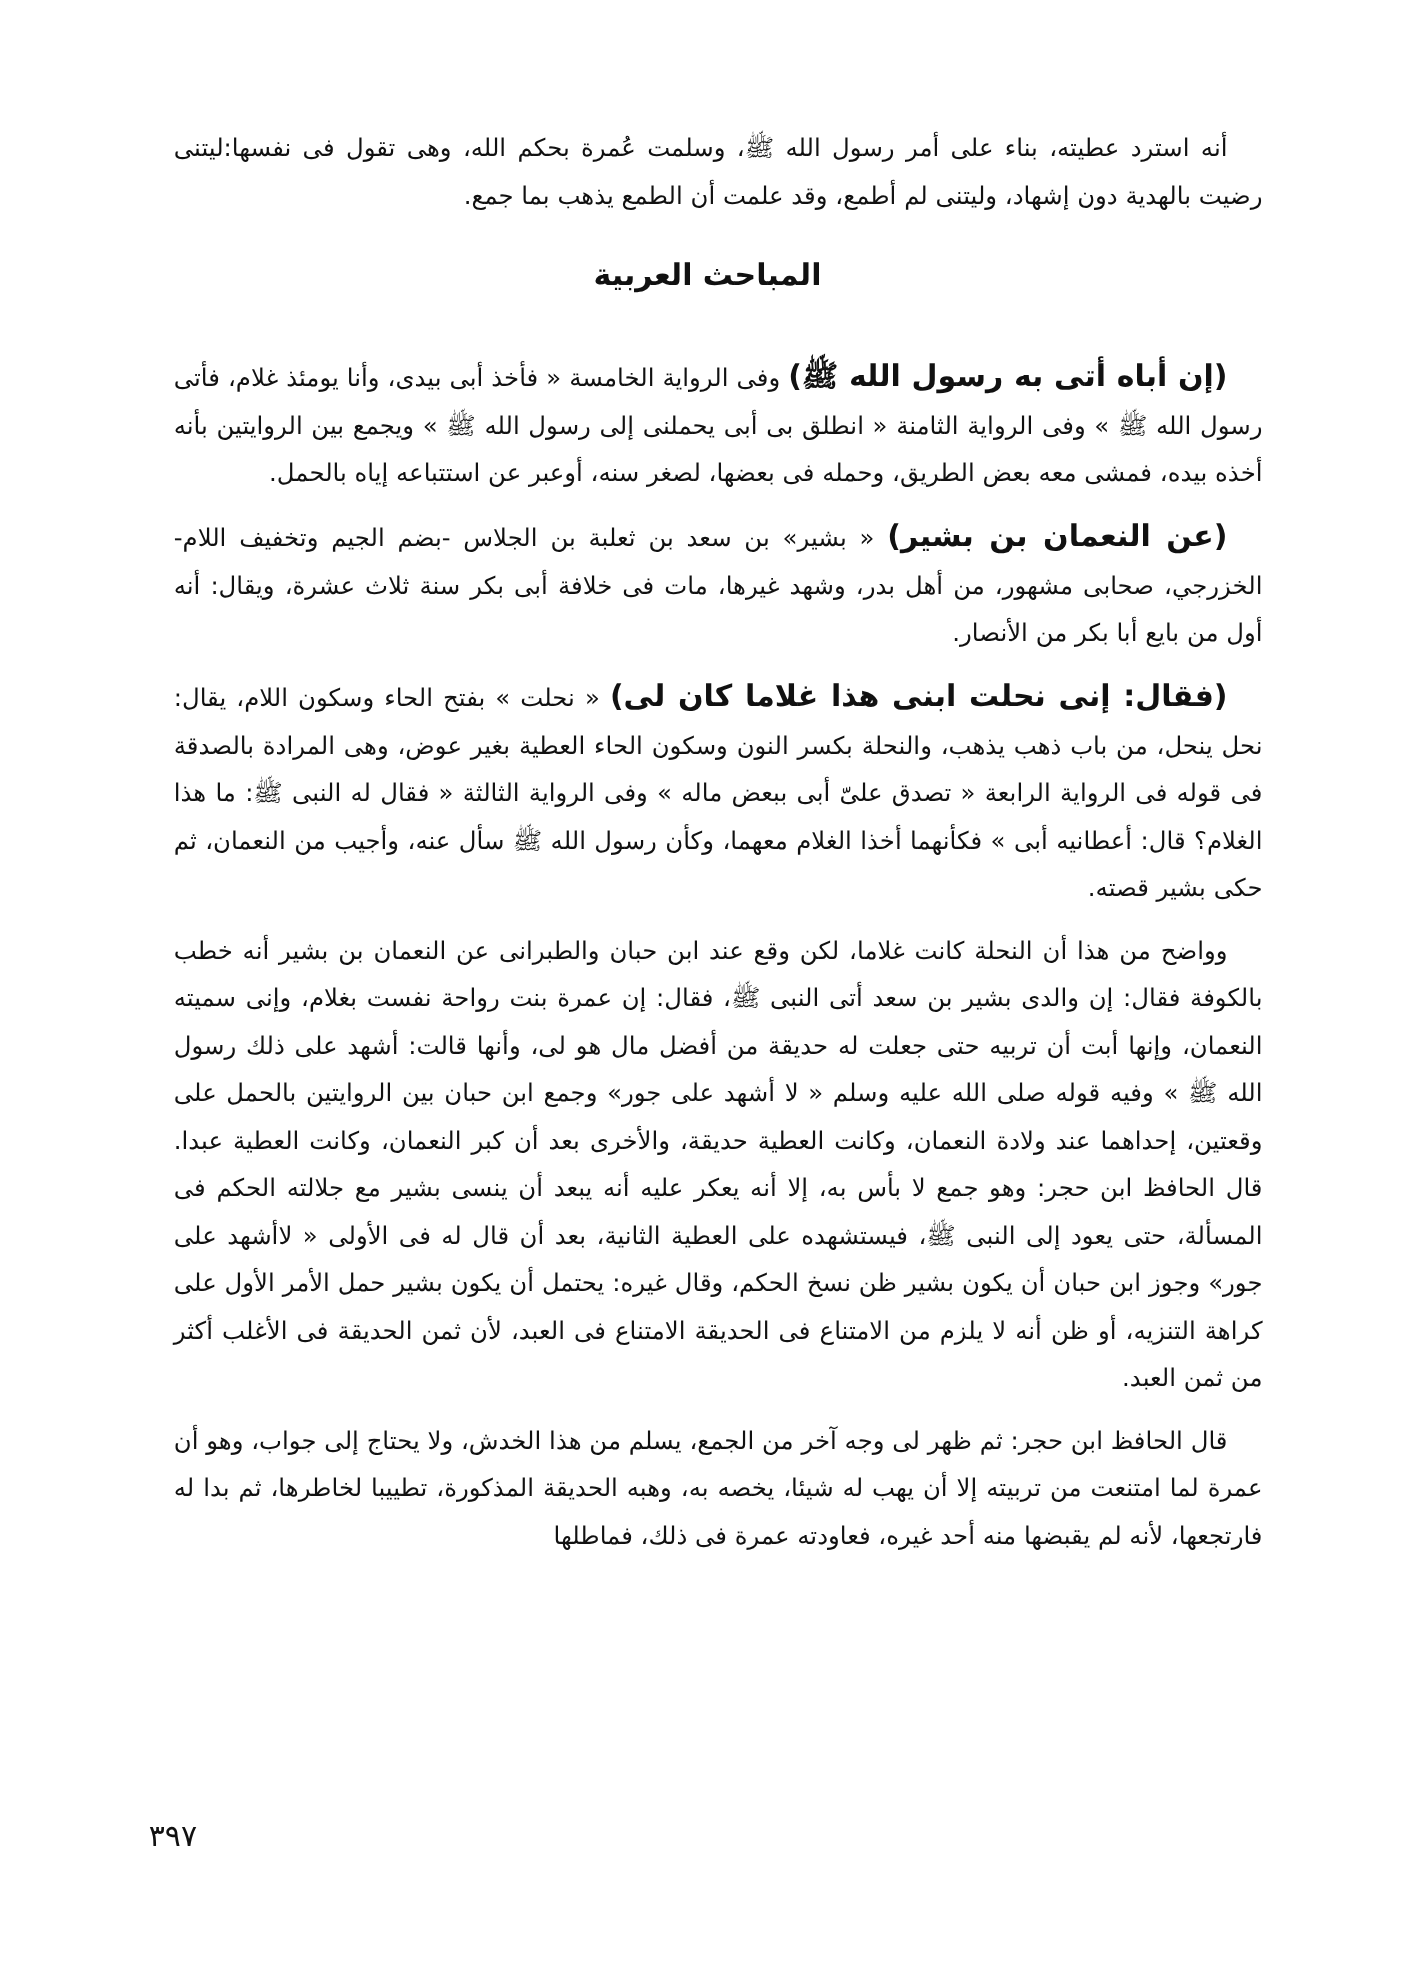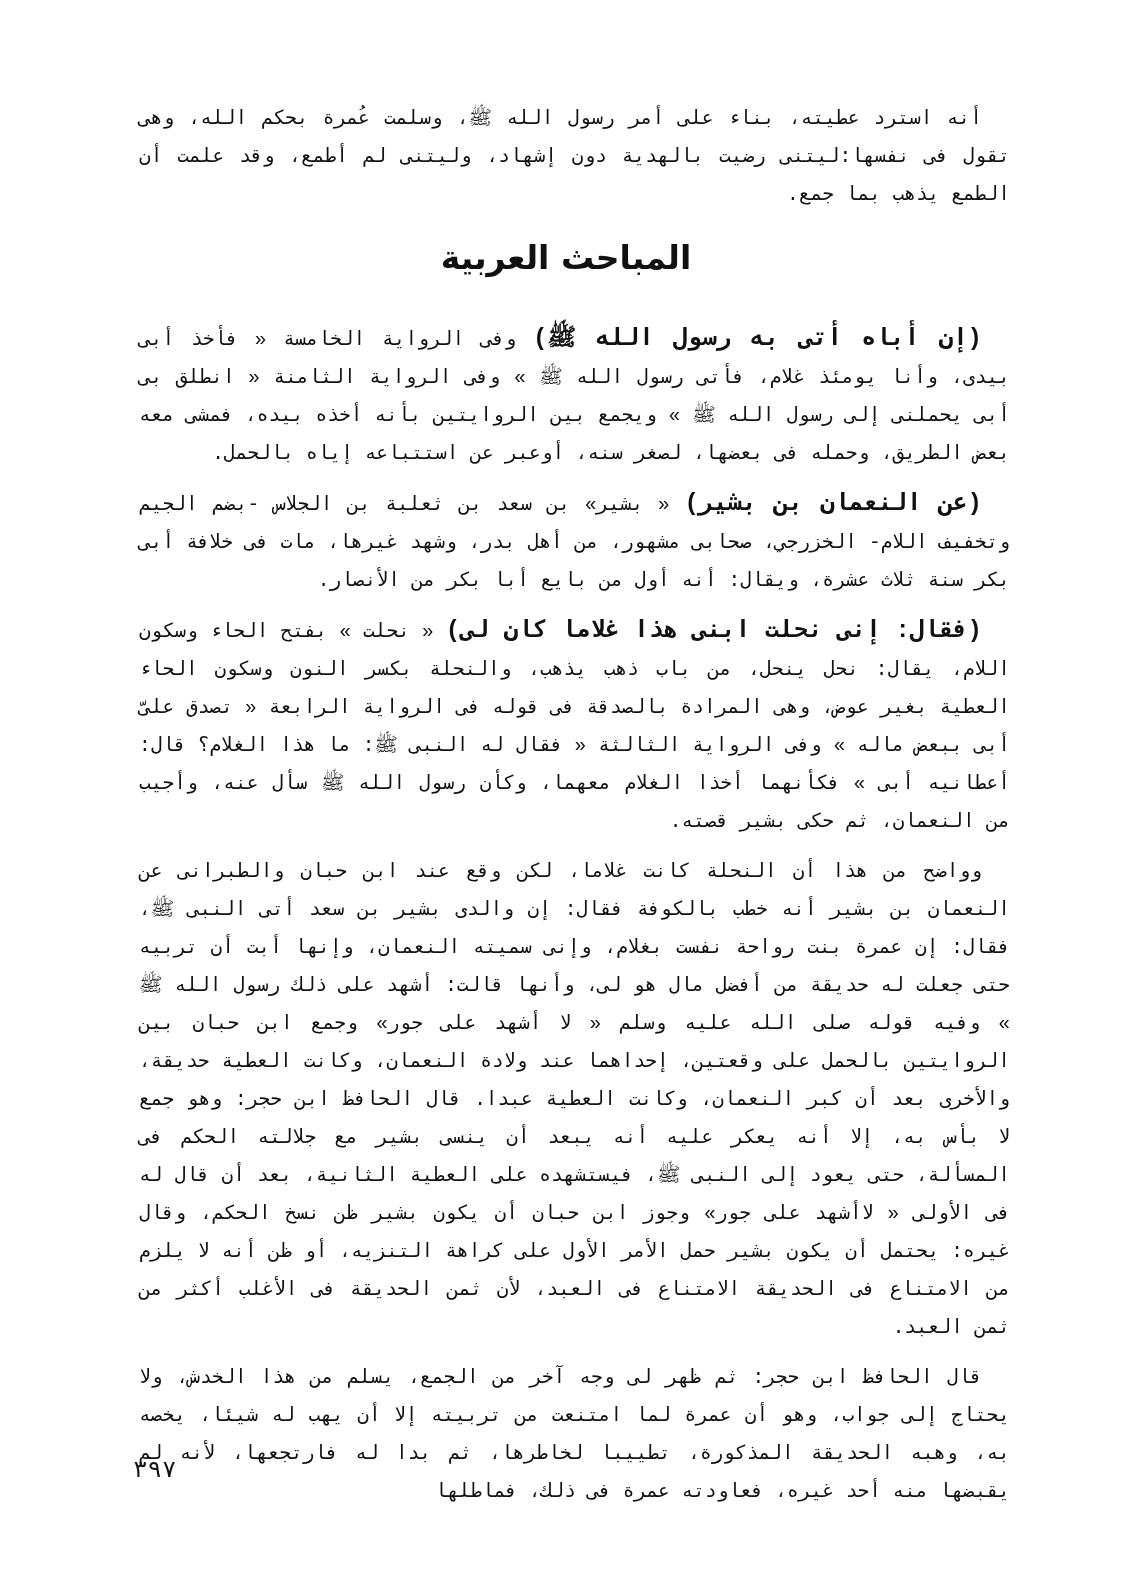--- a/index.html
+++ b/index.html
@@ -22,44 +22,43 @@
       width: 888px;
       direction: rtl;
       text-align: justify;
       text-align-last: right;
     }
     .para {
       font-size: 19.5px;
       line-height: 38px;
       margin: 0 0 12px 17px;
       font-weight: normal;
-      font-family: Liberation Mono, monospace;
     }
     .para .lead {
       font-weight: bold;
       font-size: 24px;
     }
     .indent {
       text-indent: 28px;
     }
     .title {
       text-align: center;
       text-align-last: center;
-      font-size: 33px;
+      font-size: 24px;
       font-weight: bold;
       margin: 22px 0 40px 0;
       line-height: 44px;
     }
     .page-number {
       position: absolute;
-      left: 133px;
+      left: 119px;
       top: 1455px;
       font-size: 24px;
       direction: rtl;
-      font-family: Liberation Mono, monospace;
+      font-family: Liberation Serif, serif;
     }
   </style>
 </head>
 <body>
 
 <div class="page">
   <p class="para indent">أنه استرد عطيته، بناء على أمر رسول الله ﷺ، وسلمت عُمرة بحكم الله، وهى تقول فى نفسها:ليتنى رضيت بالهدية دون إشهاد، وليتنى لم أطمع، وقد علمت أن الطمع يذهب بما جمع.</p>
 
   <h1 class="title">المباحث العربية</h1>
 

